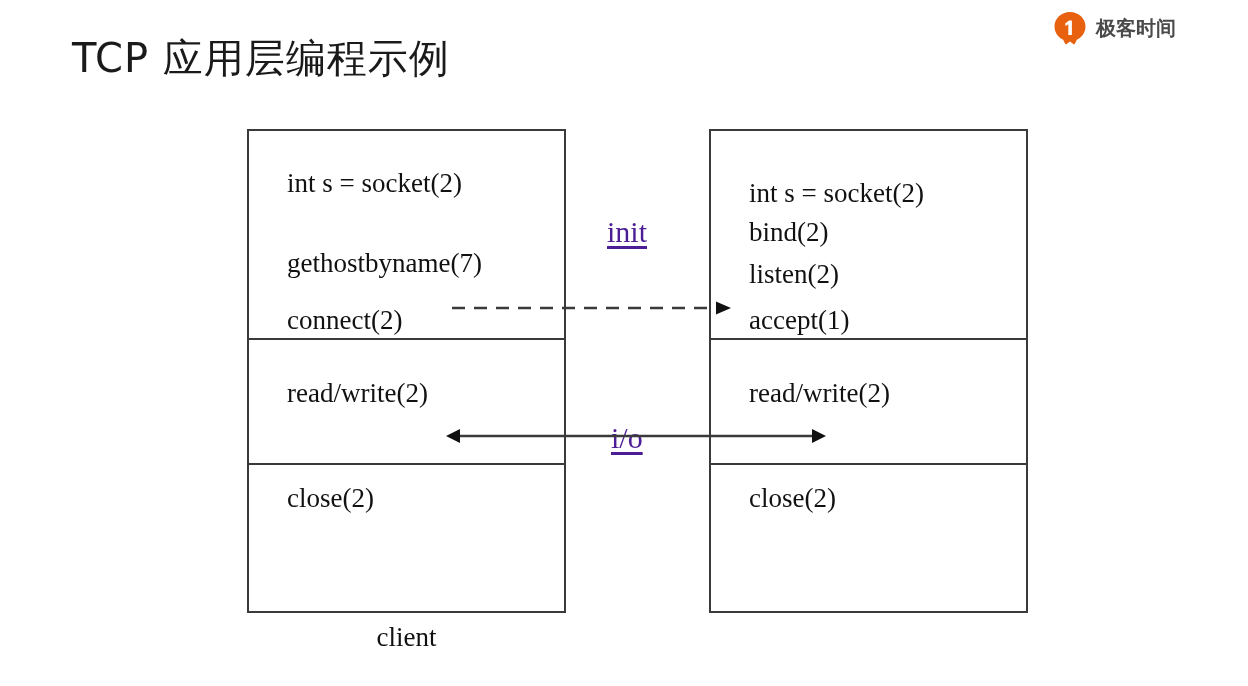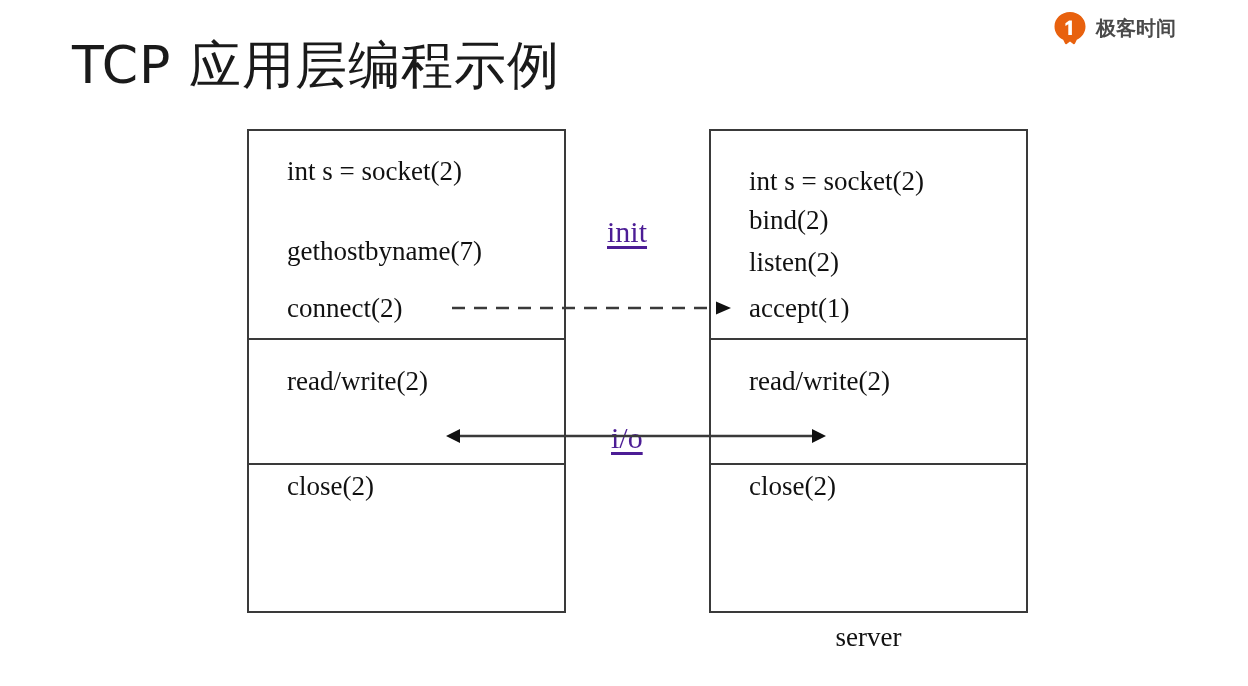--- a/index.html
+++ b/index.html
@@ -42,21 +42,21 @@
     line-height: 1;
     white-space: nowrap;
   }
 
   
   #slide-title {
     position: absolute;
     left: 72px;
     top: 31px;
     font-family: "DejaVu Sans", sans-serif;
-    font-size: 52px;
+    font-size: 40px;
     font-weight: 400;
     color: #1a1a1a;
     letter-spacing: 1px;
     white-space: nowrap;
   }
 
   
   #diagram {
     position: absolute;
     left: 0;
@@ -87,20 +87,21 @@
   .section-io    { top: 209px; height: 125px; border-bottom: 2px solid #3a3a3a; }
   .section-close { top: 320px; height: 134px; }
 
   .line {
     position: absolute;
     font-family: "Liberation Serif", serif;
     font-size: 27px;
     color: #111111;
     white-space: nowrap;
     line-height: 1;
+    margin-top: 12px;
   }
 
   
   #client-line-0 { left: 38px; top: 27px; }
   #client-line-1 { left: 38px; top: 107px; }
   #client-line-2 { left: 38px; top: 164px; }
 
   
   #server-line-0 { left: 38px; top: 37px; }
   #server-line-1 { left: 38px; top: 76px; }
@@ -213,15 +214,15 @@
   </span>
 
   <span id="arrow-io">
     <svg width="380" height="20" viewBox="0 0 380 20" aria-hidden="true">
       <line x1="14" y1="10" x2="366" y2="10" stroke="#3A3A3A" stroke-width="2.4"></line>
       <polygon points="14,3 0,10 14,17" fill="#111111"></polygon>
       <polygon points="366,3 380,10 366,17" fill="#111111"></polygon>
     </svg>
   </span>
 
-  <div class="caption" id="caption-server">server</div>
+  <div class="caption" id="caption-client">client</div>
 
 </div>
 
 </body></html>

